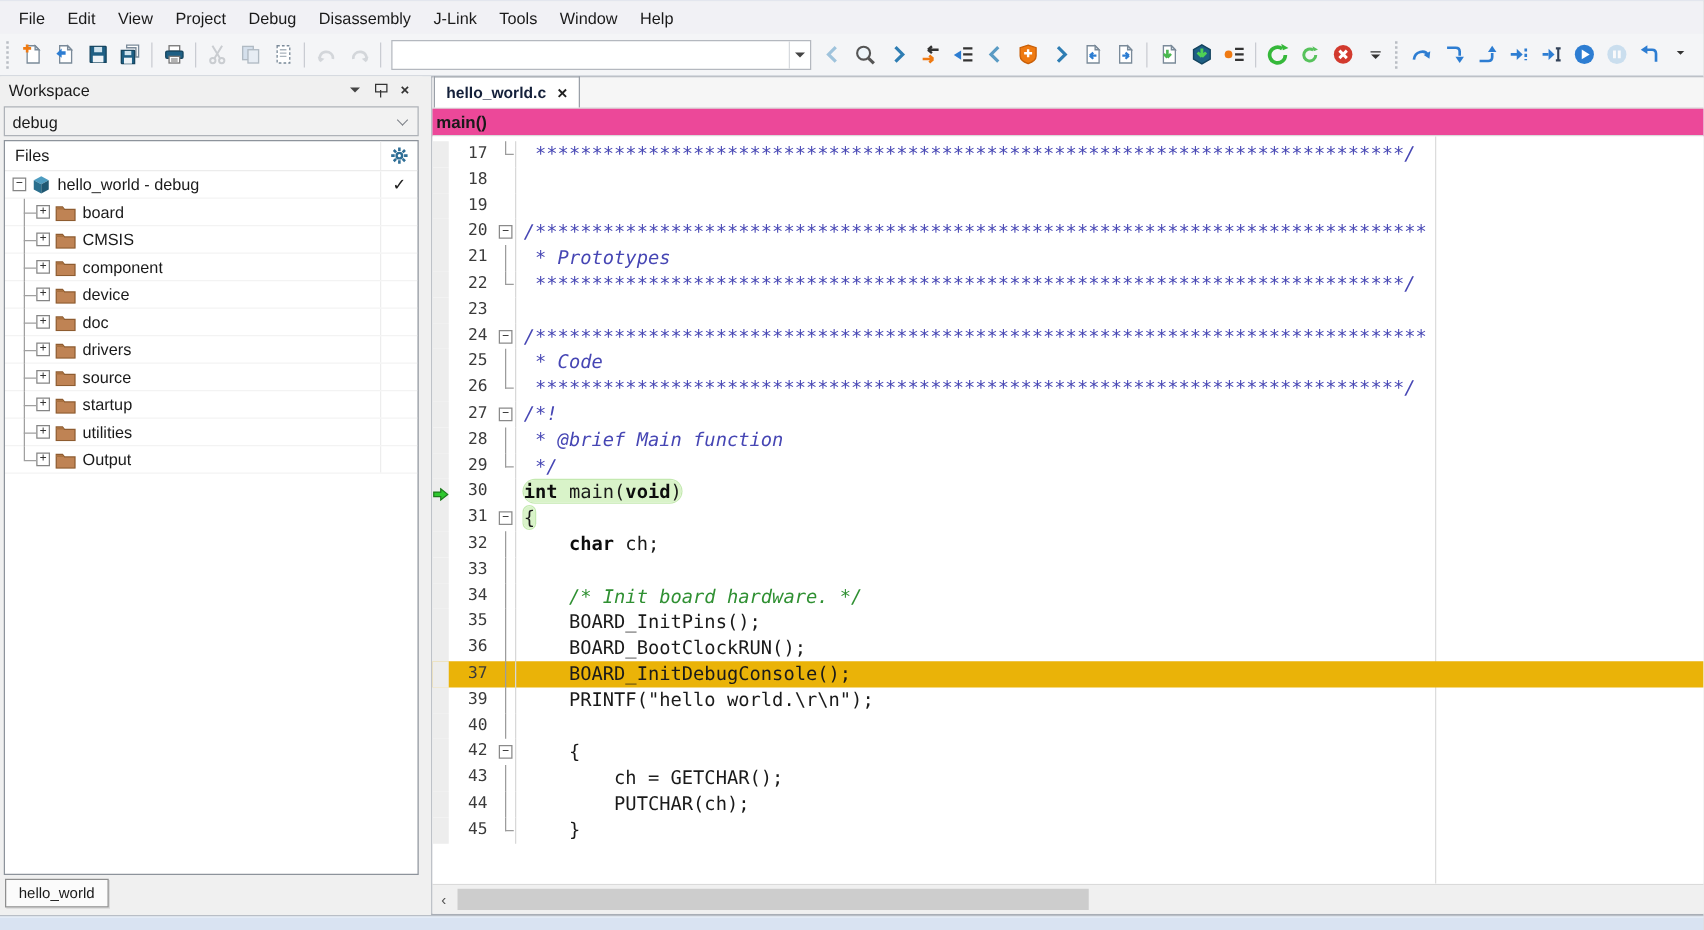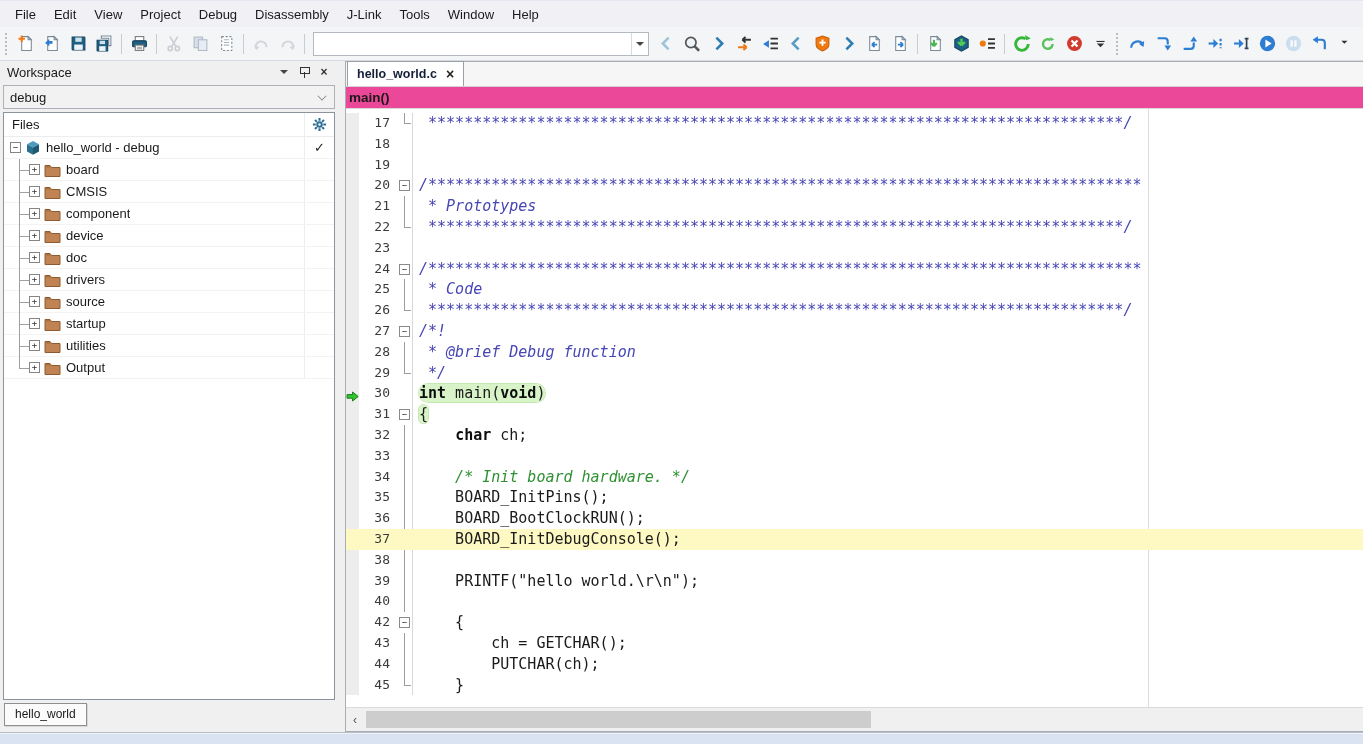--- a/index.html
+++ b/index.html
@@ -55,21 +55,21 @@
   .editor{flex:1;margin-left:7px;border:1px solid #a9aeb6;border-right:none;display:flex;flex-direction:column;background:#fff;min-width:0;}
   .tabbar{height:25px;background:#f6f6f6;border-bottom:1px solid #d2d2d2;display:flex;align-items:flex-end;}
   .etab{height:25px;background:#fff;border:1px solid #9aa0a8;border-bottom:none;display:flex;align-items:center;padding:0 9px;margin-left:1px;}
   .etab-label{font-weight:bold;font-size:12.5px;color:#14203a;}
   .etab-close{margin-left:9px;font-size:14px;font-weight:bold;color:#222;line-height:12px;}
   .ctxbar{height:22px;border-bottom:1px solid #dadada;display:flex;align-items:center;background:#ec4899;}
   .ctxbar span{font-weight:bold;font-size:13.5px;padding-left:3px;}
   .codewrap{flex:1;position:relative;overflow:hidden;background:#fff;padding-top:4px;min-height:0;}
   .marginline{position:absolute;top:0;bottom:0;left:802px;width:1px;background:#dcdcdc;}
   .code-line{display:flex;height:20.8px;position:relative;}
-  .code-line.row-hl{background:#fef9c3;align-items:flex-end;}
+  .code-line.row-hl{background:#eab308;}
   .lm{width:13px;flex:none;background:#ededed;position:relative;}
   .lnum{width:38px;flex:none;text-align:right;padding-right:7px;font:13px/20.8px "DejaVu Sans Mono",monospace;color:#3a3a3a;}
   .lfold{width:16px;flex:none;position:relative;border-right:1px solid #d8d8d8;}
   .lfold .fbox{position:absolute;left:2px;top:5px;width:11px;height:11px;border:1px solid #8a8a8a;background:#fff;font:9px/9px "DejaVu Sans Mono",monospace;text-align:center;color:#333;}
   .lfold.fline::before{content:"";position:absolute;left:7px;top:0;bottom:0;width:1px;background:#9c9c9c;}
   .lfold.fend::before{content:"";position:absolute;left:7px;top:0;height:11px;width:1px;background:#9c9c9c;}
   .lfold.fend::after{content:"";position:absolute;left:7px;top:10px;width:7px;height:1px;background:#9c9c9c;}
   .lcode{white-space:pre;font:15px/20.8px "DejaVu Sans Mono",monospace;color:#1a1a1a;padding-left:6px;}
   .cm{color:#4646b4;font-style:italic;}
   .cg{color:#2f9032;font-style:italic;}
@@ -698,21 +698,21 @@
               <span class="lnum">27</span>
               <span class="lfold">
                 <span class="fbox">−</span>
               </span>
               <span class="lcode"><span class="cm">/*!</span></span>
             </div>
             <div class="code-line">
               <span class="lm"></span>
               <span class="lnum">28</span>
               <span class="lfold fline"></span>
-              <span class="lcode"><span class="cm"> * @brief Debug function</span></span>
+              <span class="lcode"><span class="cm"> * @brief Main function</span></span>
             </div>
             <div class="code-line">
               <span class="lm"></span>
               <span class="lnum">29</span>
               <span class="lfold fend"></span>
               <span class="lcode"><span class="cm"> */</span></span>
             </div>
             <div class="code-line">
               <span class="lm">
                 <span class="cur-arrow"><svg width="13" height="11" viewBox="0 0 13 11">
@@ -759,26 +759,20 @@
               <span class="lm"></span>
               <span class="lnum">36</span>
               <span class="lfold fline"></span>
               <span class="lcode"><span>    BOARD_BootClockRUN();</span></span>
             </div>
             <div class="code-line row-hl">
               <span class="lm"></span>
               <span class="lnum">37</span>
               <span class="lfold fline"></span>
               <span class="lcode"><span>    BOARD_InitDebugConsole();</span></span>
-            </div>
-            <div class="code-line">
-              <span class="lm"></span>
-              <span class="lnum">38</span>
-              <span class="lfold fline"></span>
-              <span class="lcode"></span>
             </div>
             <div class="code-line">
               <span class="lm"></span>
               <span class="lnum">39</span>
               <span class="lfold fline"></span>
               <span class="lcode"><span>    PRINTF("hello world.\r\n");</span></span>
             </div>
             <div class="code-line">
               <span class="lm"></span>
               <span class="lnum">40</span>

